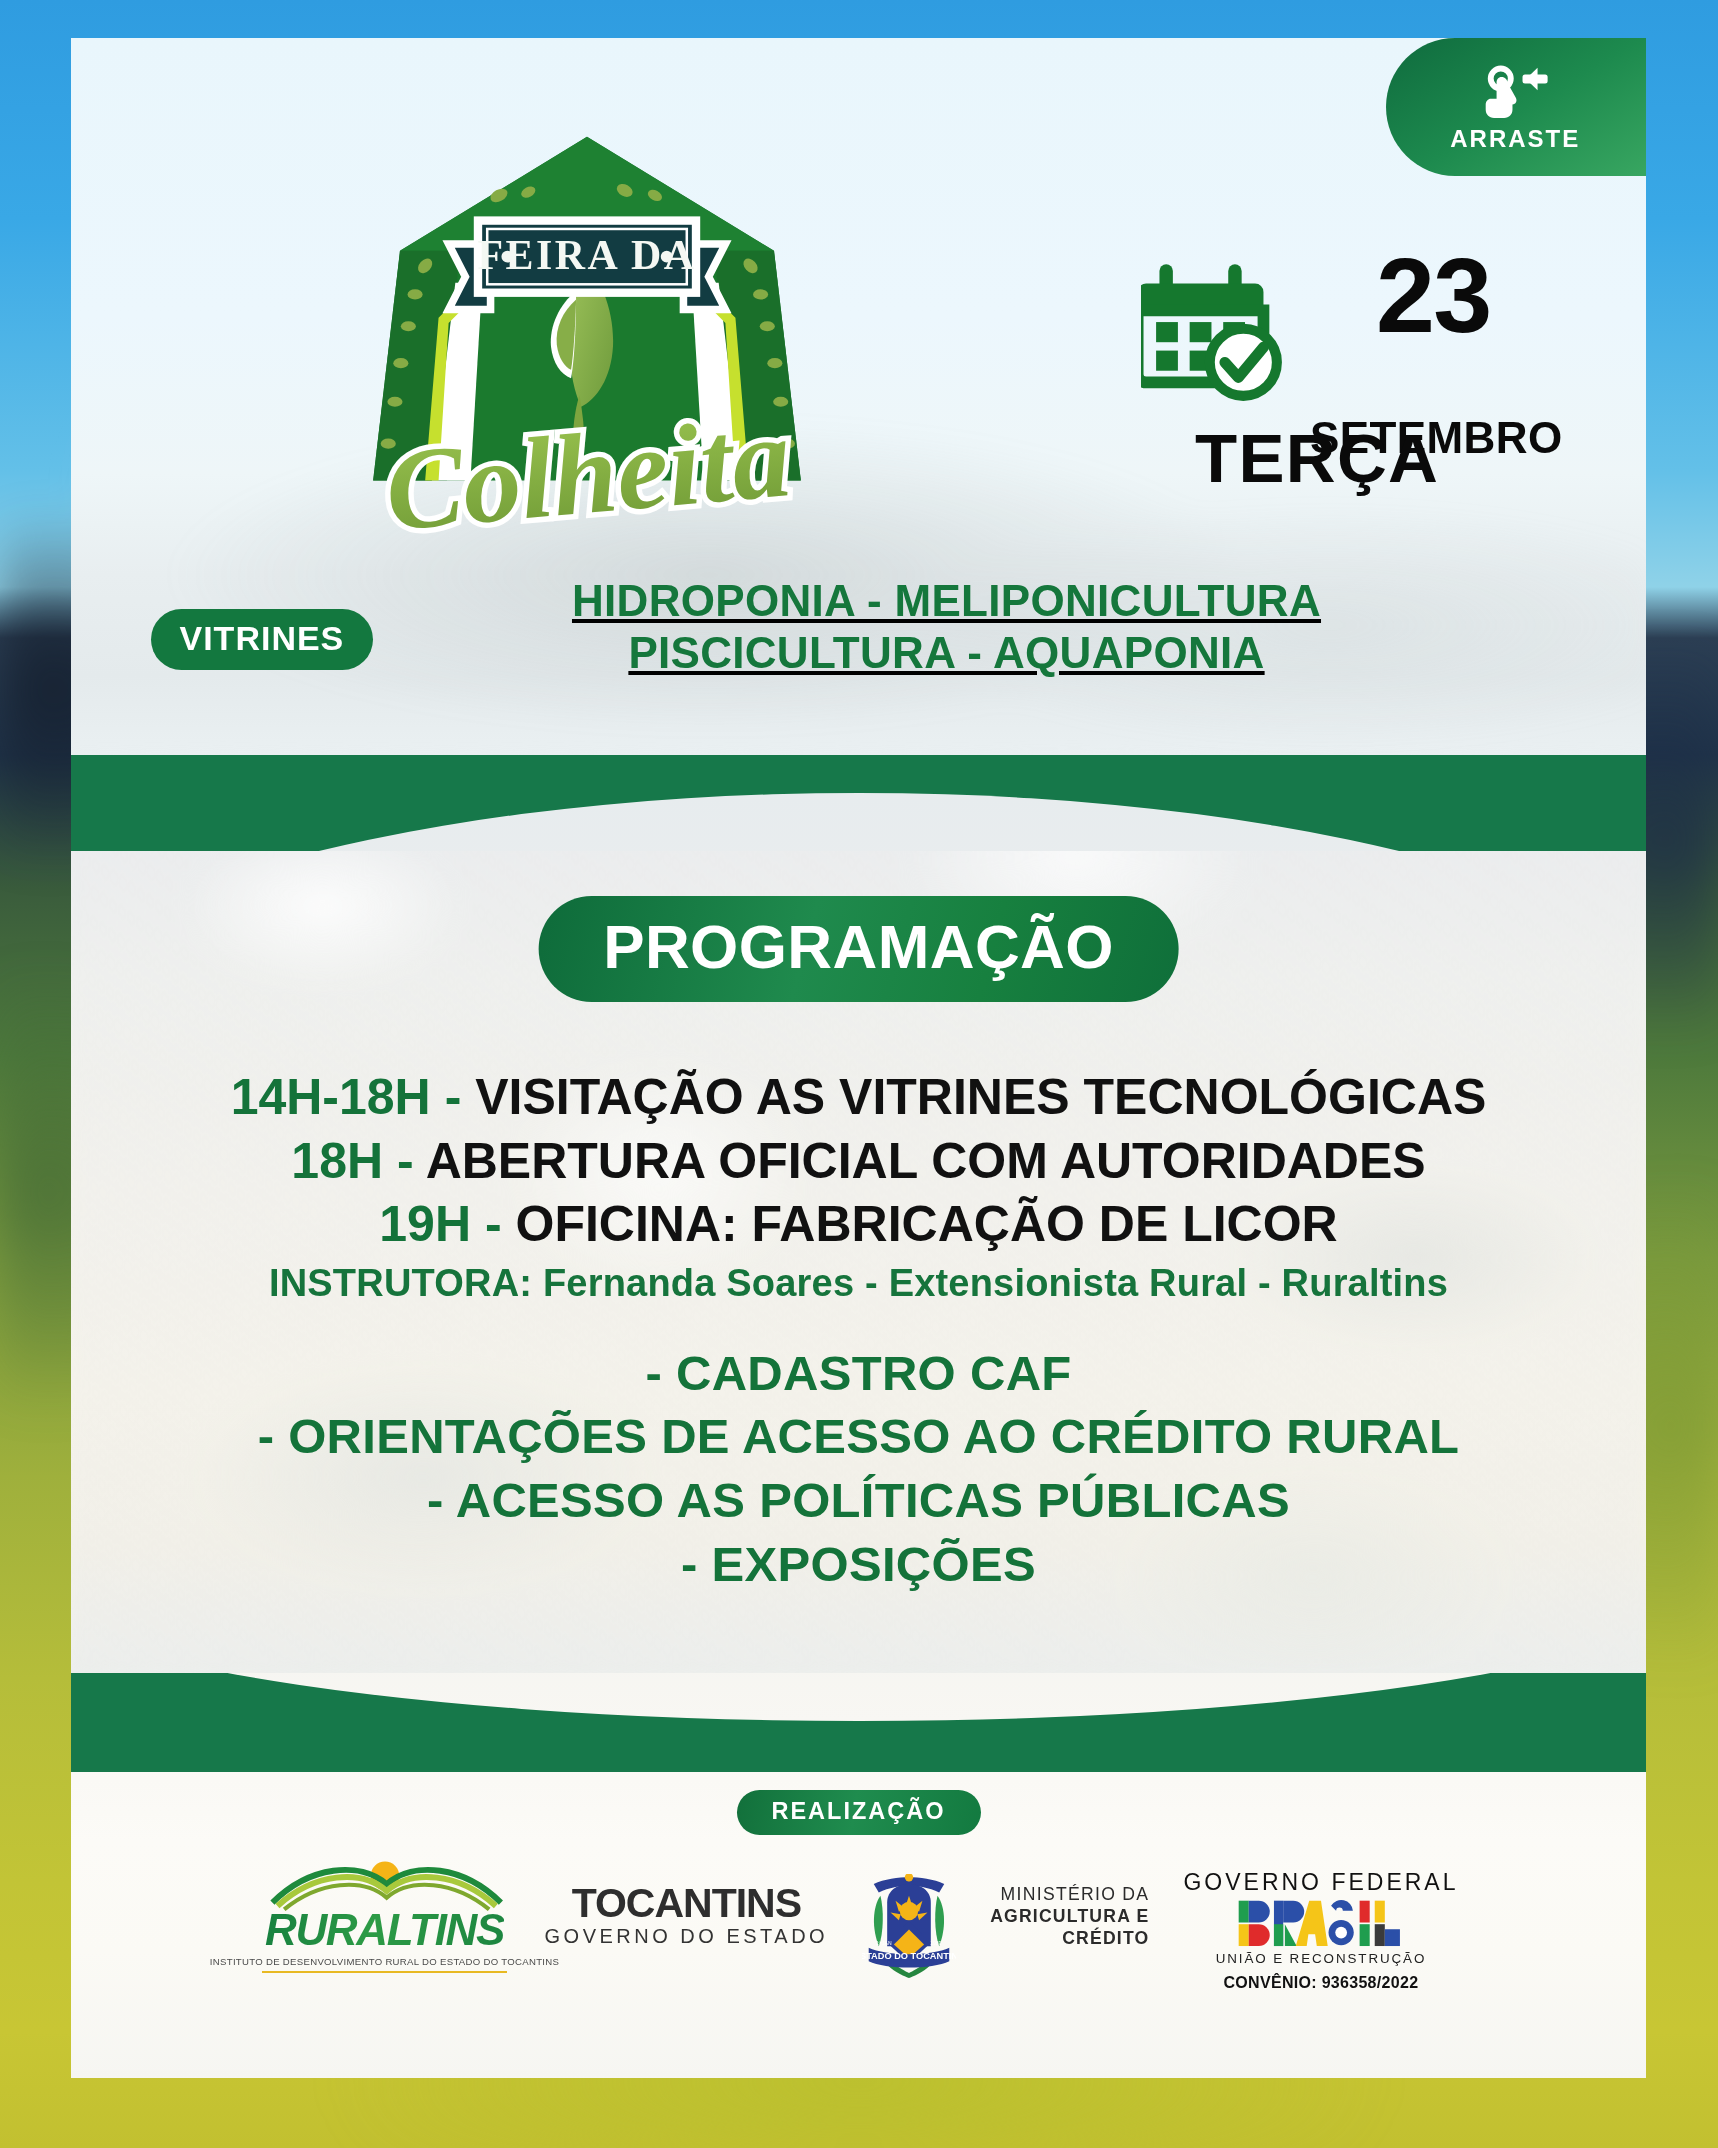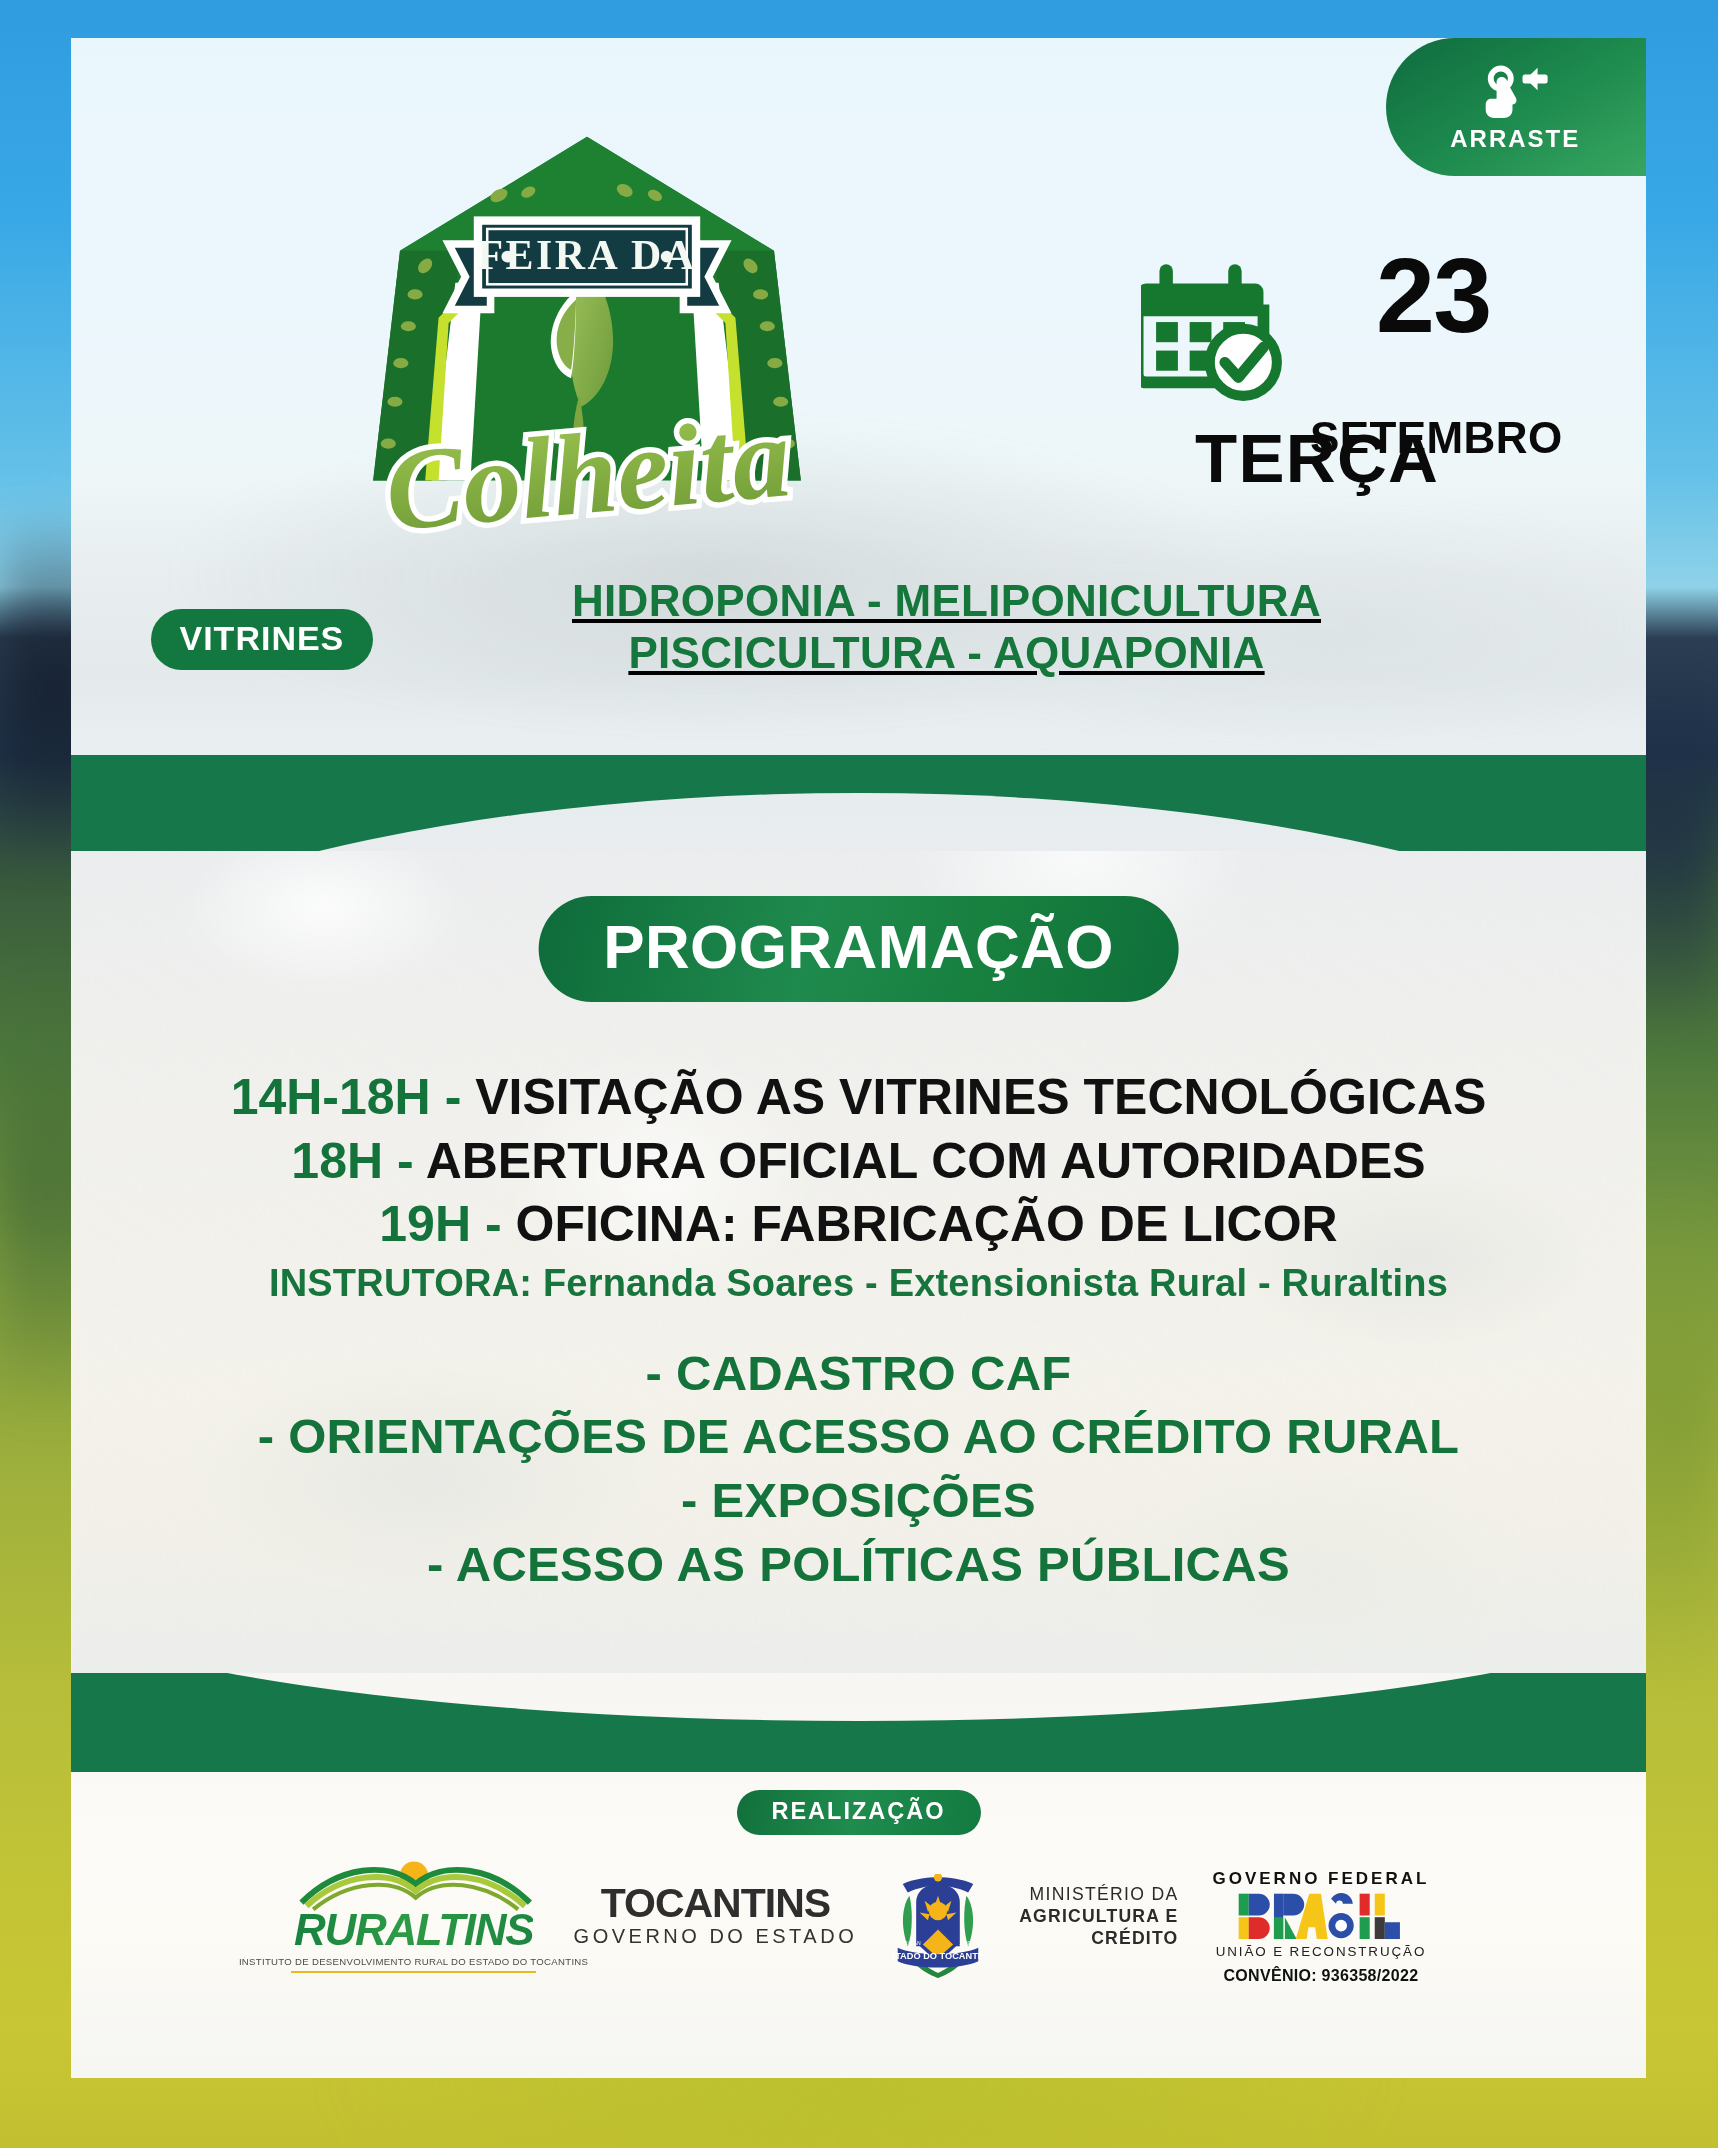--- a/index.html
+++ b/index.html
@@ -307,21 +307,21 @@
     margin-top: 25px; text-align: right; color: #2b2b2b;
     line-height: 1.24;
   }
   .ministry .l1 { font-size: 17.6px; letter-spacing: 1.3px; }
   .ministry .l2 { font-size: 17.6px; font-weight: 800; letter-spacing: 1.2px; }
   .ministry .l3 { font-size: 17.6px; font-weight: 800; letter-spacing: 1.2px; }
 
   
   .govfed { margin-top: 10px; align-items: center; }
   .govfed .top {
-    font-size: 17px; font-weight: 700; color: #111;
+    font-size: 23px; font-weight: 400; color: #111;
     letter-spacing: 3px;
   }
   .govfed .brasil { width: 168px; height: 50px; margin-top: 2.5px; }
   .govfed .uniao {
     font-size: 13.4px; color: #222; letter-spacing: 1.9px; margin-top: 2.5px;
   }
   .govfed .conv {
     font-size: 16px; font-weight: 800; color: #111;
     letter-spacing: 0.3px; margin-top: 7.6px; white-space: nowrap;
   }
@@ -478,22 +478,22 @@
         <span class="t">18H</span><span class="t"> - </span><span>ABERTURA OFICIAL COM AUTORIDADES</span>
       </div>
       <div class="sched-row">
         <span class="t">19H</span><span class="t"> - </span><span>OFICINA: FABRICAÇÃO DE LICOR</span>
       </div>
       <div class="instructor">INSTRUTORA: Fernanda Soares - Extensionista Rural - Ruraltins</div>
 
       <div class="bullets">
         <div>- CADASTRO CAF</div>
         <div>- ORIENTAÇÕES DE ACESSO AO CRÉDITO RURAL</div>
+        <div>- ACESSO AS POLÍTICAS PÚBLICAS</div>
         <div>- EXPOSIÇÕES</div>
-        <div>- ACESSO AS POLÍTICAS PÚBLICAS</div>
       </div>
     </div>
 
     <div class="real-pill">REALIZAÇÃO</div>
 
     <div class="partners">
 
       <div class="p-item ruraltins">
         <span class="mark">
           <svg viewBox="0 0 300 62" xmlns="http://www.w3.org/2000/svg">

